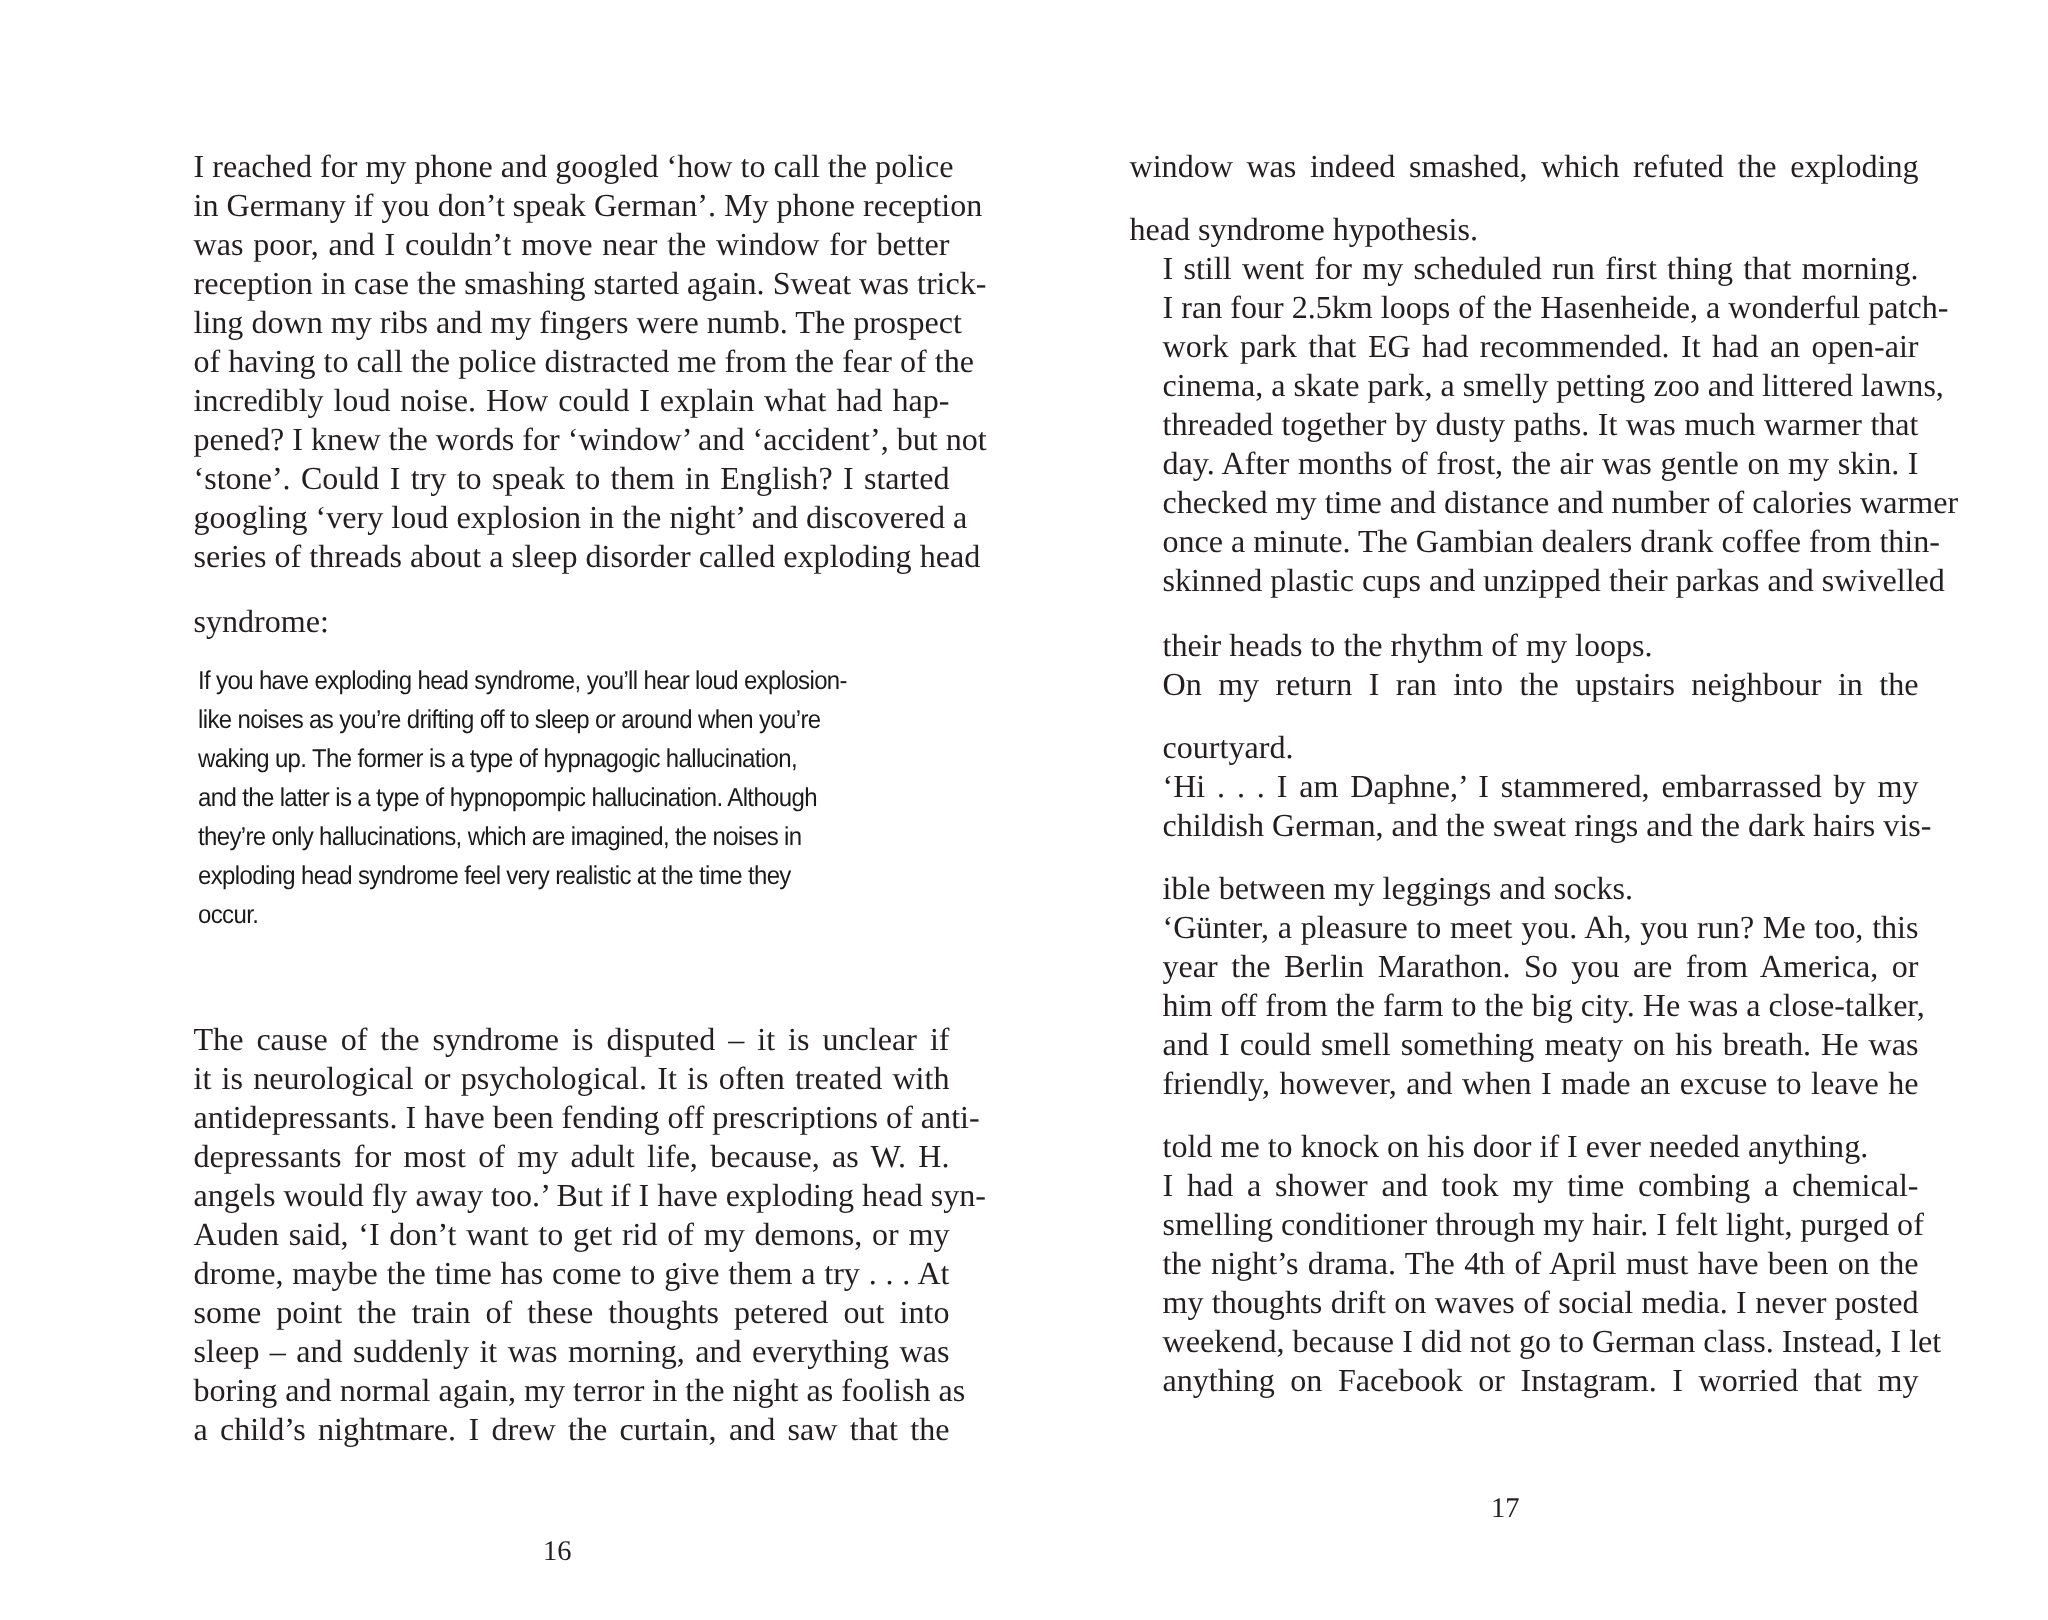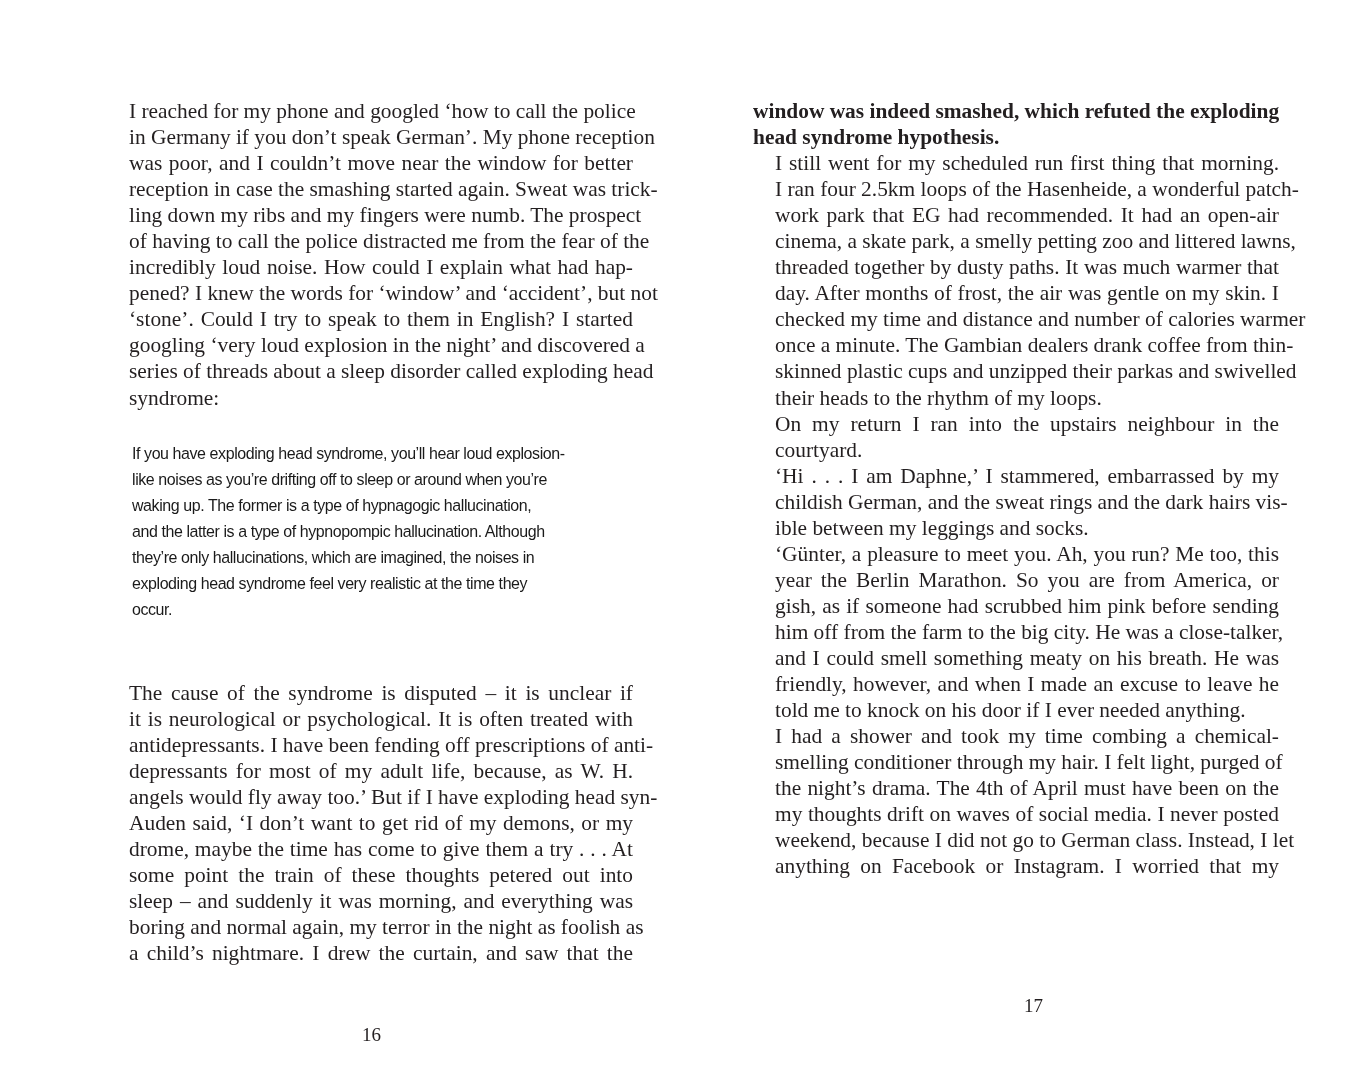--- a/index.html
+++ b/index.html
@@ -36,30 +36,30 @@
     .page-right .text-block { left: 71px; }
 
     .text-block p {
       margin: 0;
     }
     .text-block p.indent {
       text-indent: 22px;
     }
     .text-block p.no-indent {
       text-indent: 0;
-      font-weight: bold;
     }
     .text-block p .line {
       display: block;
       text-align: justify;
       text-align-last: justify;
       white-space: nowrap;
     }
     .text-block p .line.last {
       text-align-last: left;
+      margin-top: 16px;
     }
 
     .quote-block {
       position: absolute;
       left: 132px;
       top: 440px;
       width: 480px;
       font-family: "Liberation Sans", "DejaVu Sans", sans-serif;
       font-size: 17.2px;
       line-height: 26px;
@@ -74,21 +74,21 @@
     }
 
     .page-number {
       position: absolute;
       top: 995px;
       font-family: "Liberation Serif", "DejaVu Serif", serif;
       font-size: 19px;
       color: #231f20;
     }
     .page-left .page-number { left: 362px; margin-top: 29px; }
-    .page-right .page-number { left: 342px; text-align: center; }
+    .page-right .page-number { left: 312px; text-align: center; }
   </style>
 </head>
 <body>
 
 <div class="page page-left">
   <div class="text-block" style="top:98px;">
     <p class="indent">
       <span class="line">I reached for my phone and googled ‘how to call the police</span>
       <span class="line">in Germany if you don’t speak German’. My phone reception</span>
       <span class="line">was poor, and I couldn’t move near the window for better</span>
@@ -158,21 +158,20 @@
     <p class="indent">
       <span class="line">‘Hi . . . I am Daphne,’ I stammered, embarrassed by my</span>
       <span class="line">childish German, and the sweat rings and the dark hairs vis-</span>
       <span class="line last">ible between my leggings and socks.</span>
     </p>
     <p class="indent">
       <span class="line">‘Günter, a pleasure to meet you. Ah, you run? Me too, this</span>
       <span class="line">year the Berlin Marathon. So you are from America, or</span>
     </p>
     <p class="indent">
-      <span class="line">gish, as if someone had scrubbed him pink before sending</span>
       <span class="line">him off from the farm to the big city. He was a close-talker,</span>
       <span class="line">and I could smell something meaty on his breath. He was</span>
       <span class="line">friendly, however, and when I made an excuse to leave he</span>
       <span class="line last">told me to knock on his door if I ever needed anything.</span>
     </p>
     <p class="indent">
       <span class="line">I had a shower and took my time combing a chemical-</span>
       <span class="line">smelling conditioner through my hair. I felt light, purged of</span>
       <span class="line">the night’s drama. The 4th of April must have been on the</span>
       <span class="line">my thoughts drift on waves of social media. I never posted</span>

